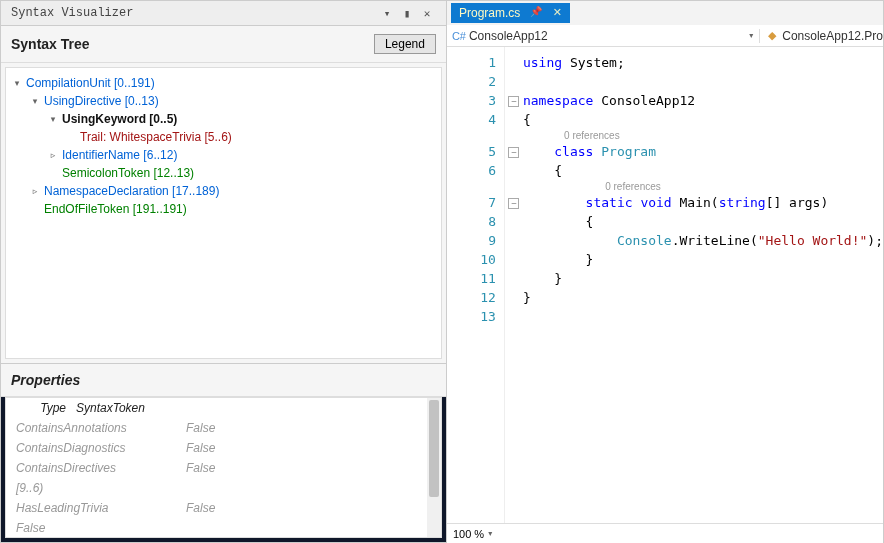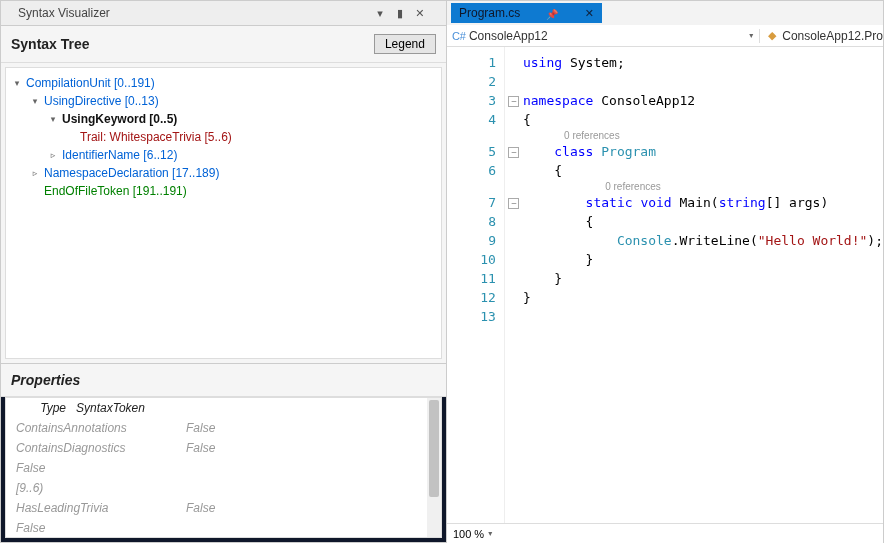--- a/index.html
+++ b/index.html
@@ -16,25 +16,26 @@
   width: 450px;
   height: 100%;
   border: 1px solid #ccc;
   display: flex;
   flex-direction: column;
   background: #f5f5f5;
 }
 .panel-title-bar {
   display: flex;
   align-items: center;
-  padding: 3px 17px;
+  padding: 3px 10px;
   background: #eee;
   border-bottom: 1px solid #ccc;
   font-size: 12px;
   color: #444;
+  font-family: Liberation Mono, monospace;
 }
 .panel-title-bar .title { flex: 1; }
 .panel-title-bar .icon-btn {
   width: 18px;
   height: 18px;
   display: flex;
   align-items: center;
   justify-content: center;
   color: #555;
   cursor: pointer;
@@ -151,26 +152,26 @@
 }
 .tab-strip {
   display: flex;
   align-items: center;
   height: 24px;
   background: #f3f3f3;
   padding-left: 4px;
 }
 .file-tab {
   display: flex;
-  align-items: flex-end;
+  align-items: flex-start;
   background: #0e7ad1;
-  color: #0f172a;
+  color: #fef9c3;
   padding: 3px 8px;
   font-size: 12px;
-  gap: 26px;
+  gap: 10px;
   cursor: pointer;
 }
 .file-tab .pin { font-size: 10px; opacity: .9; }
 .file-tab .close { font-size: 11px; opacity: .9; cursor: pointer; }
 .nav-bar {
   display: flex;
   align-items: center;
   border-bottom: 1px solid #ddd;
   height: 22px;
   font-size: 12px;
@@ -306,20 +307,26 @@
                 <span class="tree-label clr-red">Trail: WhitespaceTrivia [5..6)</span>
               </div>
             </div>
           </div>
           <div class="tree-node">
             <div class="tree-row" style="padding-left: 36px;">
               <span class="tree-arrow">▹</span>
               <span class="tree-label clr-blue">IdentifierName [6..12)</span>
             </div>
           </div>
+          <div class="tree-node">
+            <div class="tree-row" style="padding-left: 36px;">
+              <span class="tree-arrow hidden"></span>
+              <span class="tree-label clr-green">SemicolonToken [12..13)</span>
+            </div>
+          </div>
         </div>
         <div class="tree-node">
           <div class="tree-row" style="padding-left: 18px;">
             <span class="tree-arrow">▹</span>
             <span class="tree-label clr-blue">NamespaceDeclaration [17..189)</span>
           </div>
         </div>
         <div class="tree-node">
           <div class="tree-row" style="padding-left: 18px;">
             <span class="tree-arrow hidden"></span>
@@ -343,20 +350,21 @@
         </div>
         <div class="prop-row muted">
           <span class="prop-key">ContainsAnnotations</span>
           <span class="prop-val">False</span>
         </div>
         <div class="prop-row muted">
           <span class="prop-key">ContainsDiagnostics</span>
           <span class="prop-val">False</span>
         </div>
         <div class="prop-row muted">
+          <span class="prop-key">ContainsDirectives</span>
           <span class="prop-val">False</span>
         </div>
         <div class="prop-row muted">
           <span class="prop-val">[9..6)</span>
         </div>
         <div class="prop-row muted">
           <span class="prop-key">HasLeadingTrivia</span>
           <span class="prop-val">False</span>
         </div>
         <div class="prop-row muted">

